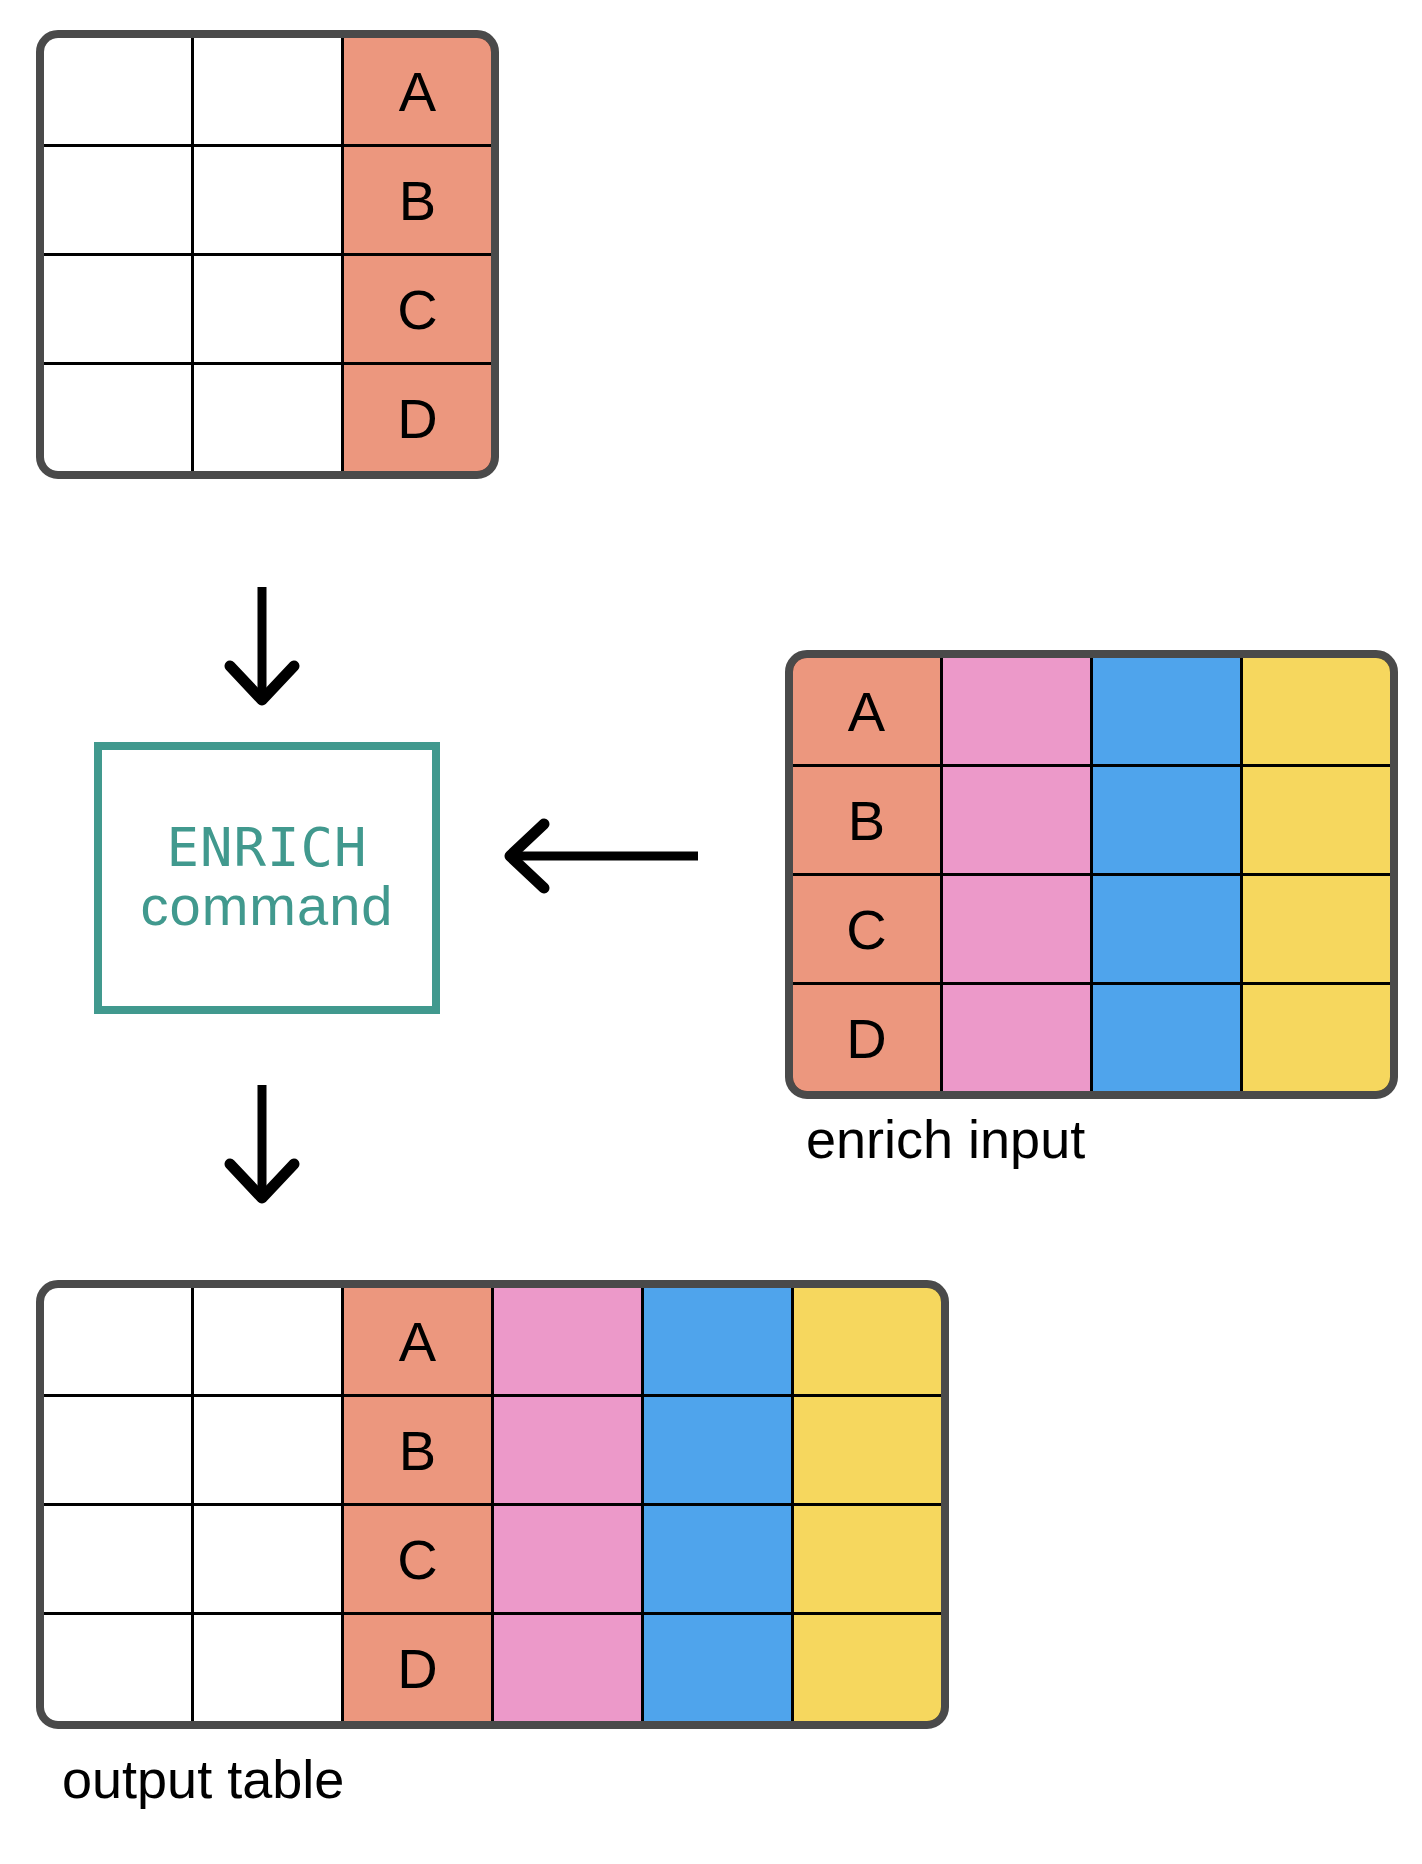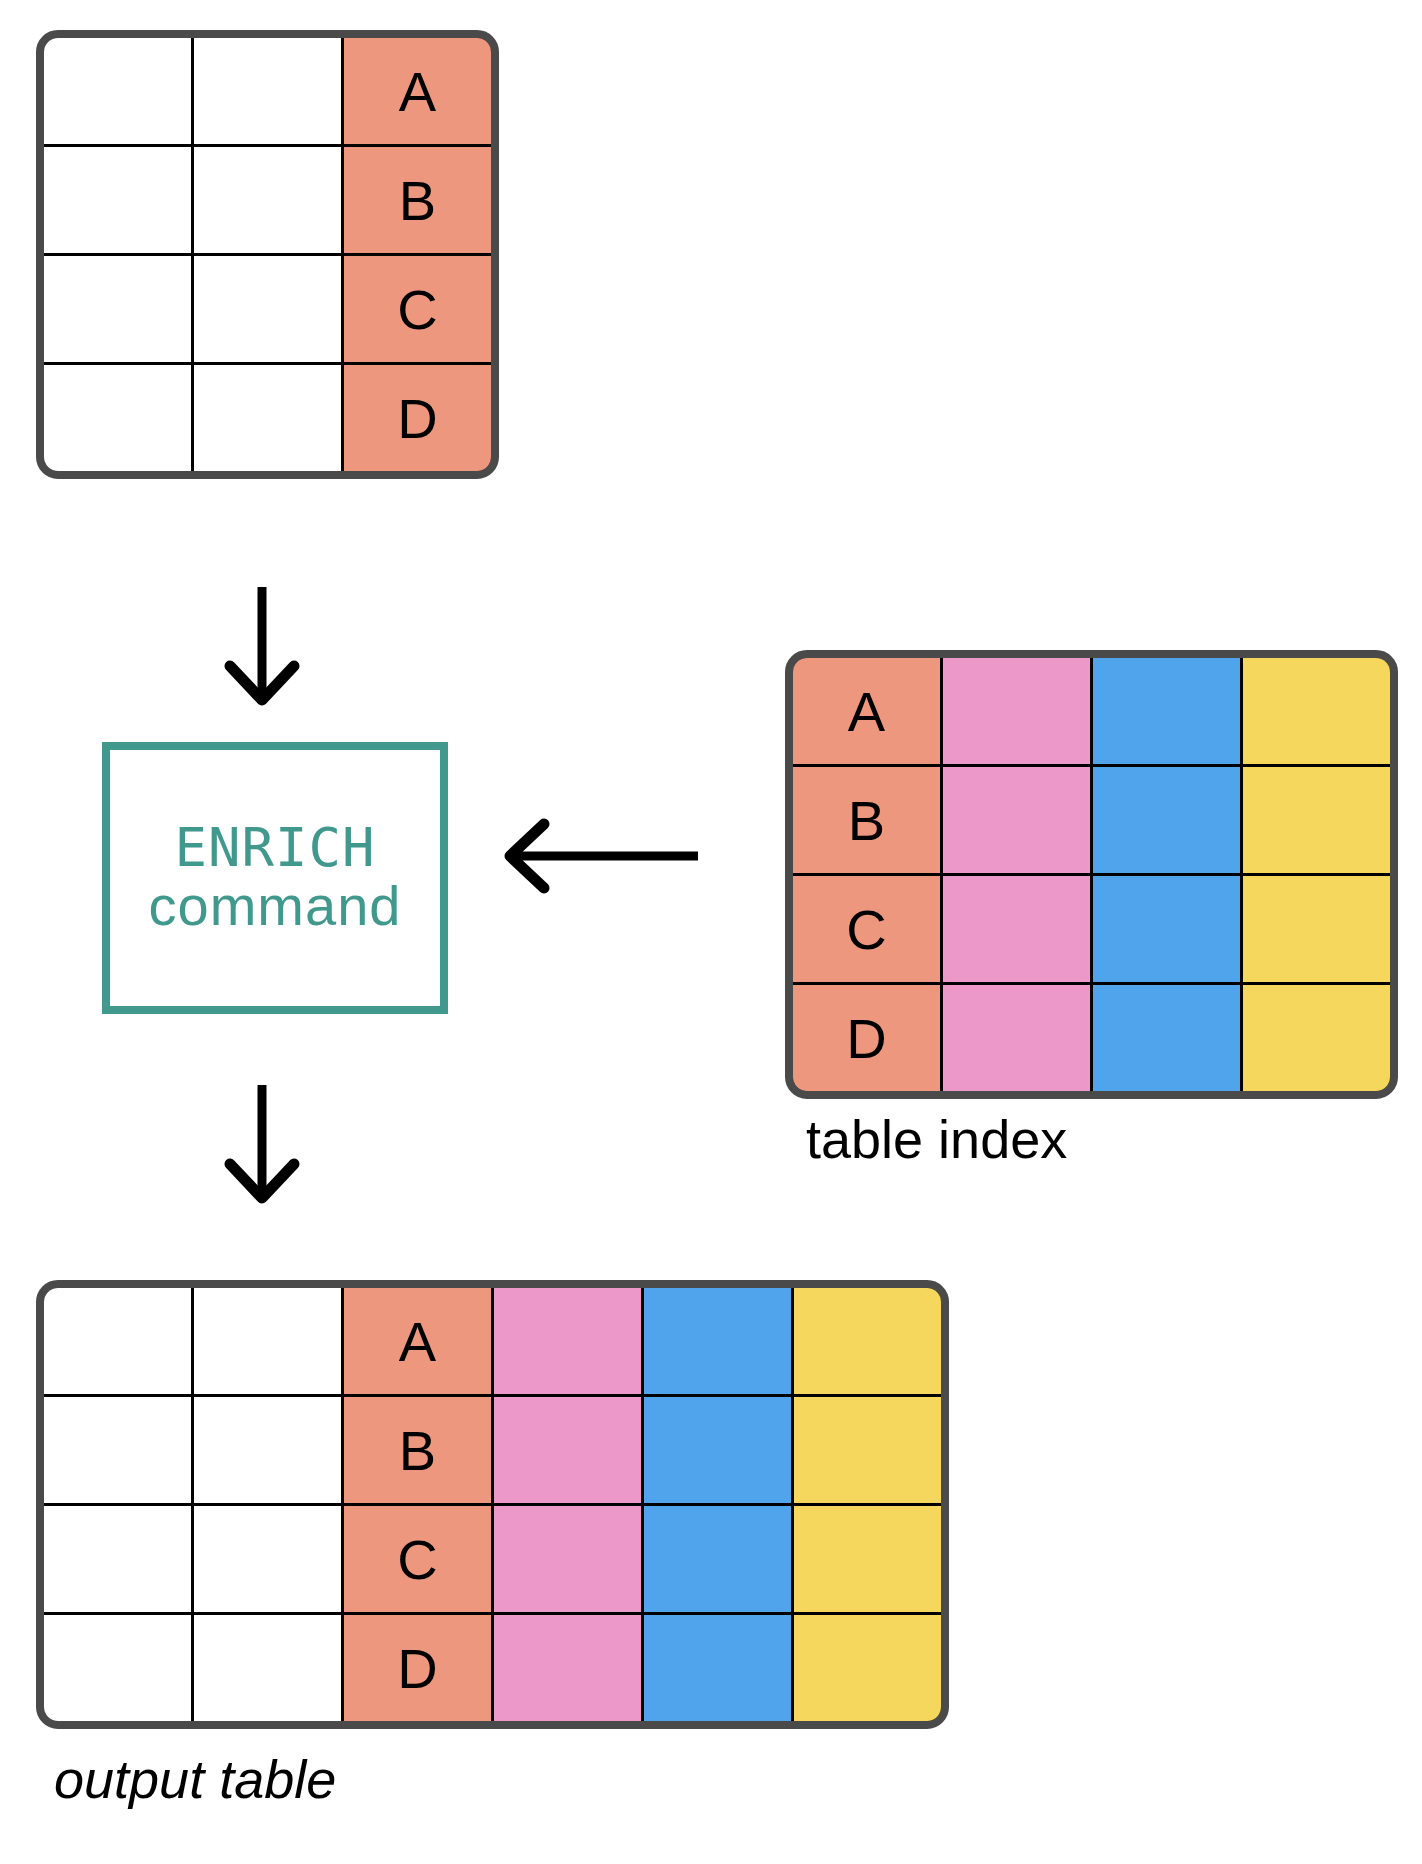--- a/index.html
+++ b/index.html
@@ -45,21 +45,20 @@
     height: 256px;
     border: 8px solid var(--teal, #41998E);
     background: #ffffff;
     display: flex;
     flex-direction: column;
     align-items: center;
     justify-content: center;
     gap: 0;
     color: var(--teal, #41998E);
     text-align: right;
-    margin-left: 8px;
   }
   .enrich-box .mono-line {
     font-family: "DejaVu Sans Mono", monospace;
     font-size: 54px;
     line-height: 1.05;
     letter-spacing: 1px;
   }
   .enrich-box .sans-line {
     font-family: "Liberation Sans", sans-serif;
     font-size: 56px;
@@ -120,21 +119,21 @@
       <div class="cell" style="background: rgb(246, 215, 94);"></div>
       <div class="cell" style="background: rgb(236, 151, 126);">C</div>
       <div class="cell" style="background: rgb(236, 153, 201);"></div>
       <div class="cell" style="background: rgb(79, 164, 236);"></div>
       <div class="cell" style="background: rgb(246, 215, 94);"></div>
       <div class="cell" style="background: rgb(236, 151, 126);">D</div>
       <div class="cell" style="background: rgb(236, 153, 201);"></div>
       <div class="cell" style="background: rgb(79, 164, 236);"></div>
       <div class="cell" style="background: rgb(246, 215, 94);"></div>
     </div>
-  <div class="tbl-label" style="left:806px; top:1110px;">table index</div>
+  <div class="tbl-label" style="left:806px; top:1110px;">enrich input</div>
 
   <svg class="arrow" style="left:222px; top:1080px;" width="80" height="128" viewBox="0 0 80 128">
     <line x1="40" y1="5" x2="40" y2="116"></line>
     <polyline points="8,84 40,118 72,84"></polyline>
   </svg>
 
   <div class="dtable" style="left: 36px; top: 1280px; grid-template-columns: repeat(6, 147px);">
       <div class="cell" style="background: rgb(255, 255, 255);"></div>
       <div class="cell" style="background: rgb(255, 255, 255);"></div>
       <div class="cell" style="background: rgb(236, 151, 126);">A</div>
@@ -153,15 +152,15 @@
       <div class="cell" style="background: rgb(236, 153, 201);"></div>
       <div class="cell" style="background: rgb(79, 164, 236);"></div>
       <div class="cell" style="background: rgb(246, 215, 94);"></div>
       <div class="cell" style="background: rgb(255, 255, 255);"></div>
       <div class="cell" style="background: rgb(255, 255, 255);"></div>
       <div class="cell" style="background: rgb(236, 151, 126);">D</div>
       <div class="cell" style="background: rgb(236, 153, 201);"></div>
       <div class="cell" style="background: rgb(79, 164, 236);"></div>
       <div class="cell" style="background: rgb(246, 215, 94);"></div>
     </div>
-  <div class="tbl-label" style="left:54px; top:1750px;font-style:italic;">output table</div>
+  <div class="tbl-label" style="left:62px; top:1750px;">output table</div>
 
 </div>
 
 </body></html>

